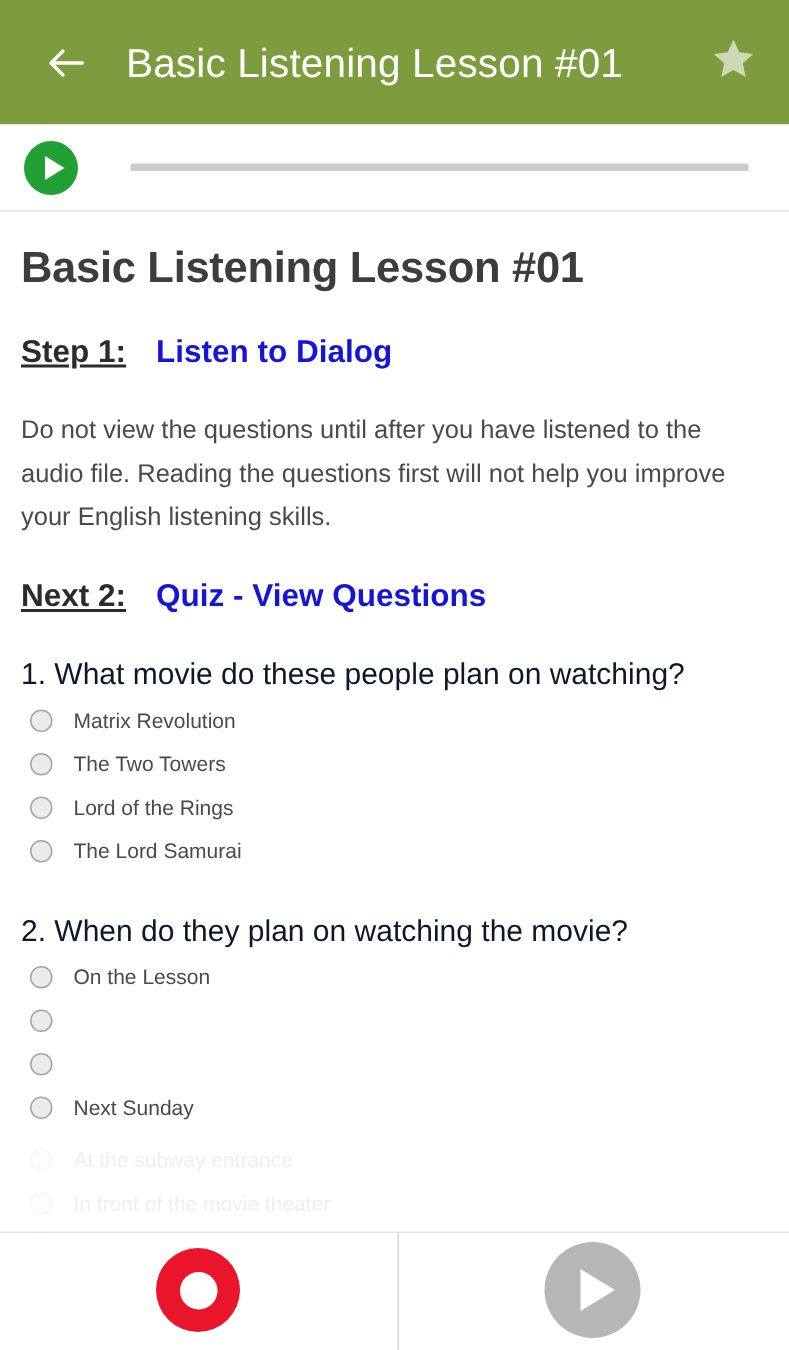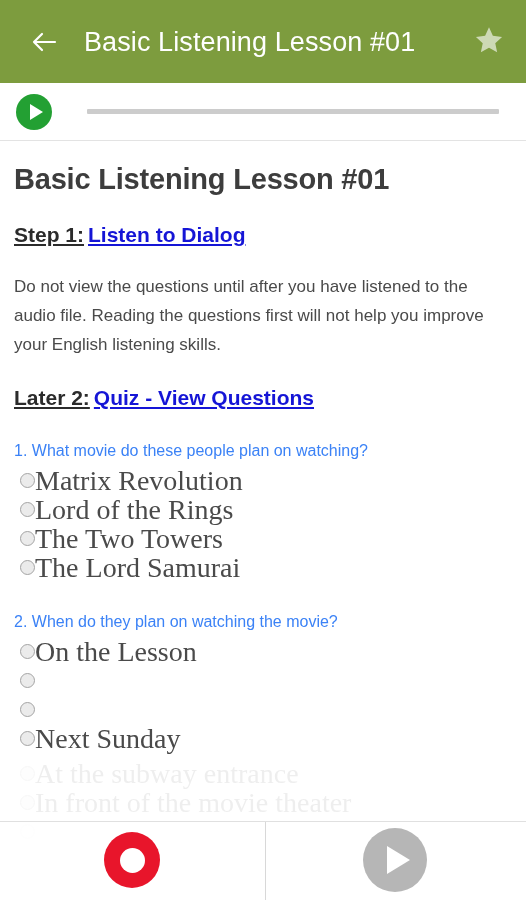--- a/index.html
+++ b/index.html
@@ -128,59 +128,58 @@
   }
   .step-label {
     font-weight: bold;
     color: #2b2b2b;
     text-decoration: underline;
     text-align: right;
   }
   .step-link {
     font-weight: bold;
     color: #1515d6;
-    text-decoration: underline;
-    margin-left: 4px;
+    margin-left: 20px;
     cursor: pointer;
   }
 
   .body-text {
     margin-top: 24px;
     font-size: 17px;
     line-height: 29px;
     color: #4a4a4a;
   }
 
   .question-block { margin-top: 26px; }
   .question-text {
-    font-size: 16px;
+    font-size: 20px;
     line-height: 27px;
-    color: #3b82f6;
+    color: #0f172a;
     margin: 0 0 2px 0;
   }
   .option-row {
     display: flex;
     align-items: center;
     height: 29px;
   }
   .radio {
     width: 15px;
     height: 15px;
     border-radius: 50%;
     border: 1px solid #a4a4a4;
     background: #ebebeb;
     box-sizing: border-box;
     flex: 0 0 auto;
     margin-left: 6px;
   }
   .option-label {
-    font-size: 28px;
+    font-size: 14px;
     line-height: 27px;
     color: #4a4a4a;
-    font-family: Liberation Serif, serif;
+    margin-left: 14px;
   }
 
   
   .faded { opacity: 0.09; }
 
   
   .rec-divider {
     position: absolute;
     left: 0;
     top: 821px;
@@ -276,36 +275,36 @@
 
   <h1 class="lesson-title">Basic Listening Lesson #01</h1>
 
   <div class="step-line">
     <span class="step-label">Step 1:</span><span class="step-link">Listen to Dialog</span>
   </div>
 
   <p class="body-text">Do not view the questions until after you have listened to the audio file. Reading the questions first will not help you improve your English listening skills.</p>
 
   <div class="step-line">
-    <span class="step-label">Later 2:</span><span class="step-link">Quiz - View Questions</span>
+    <span class="step-label">Next 2:</span><span class="step-link">Quiz - View Questions</span>
   </div>
 
   <div class="question-block">
     <p class="question-text">1. What movie do these people plan on watching?</p>
     <div class="option-row">
       <span class="radio"></span>
       <span class="option-label">Matrix Revolution</span>
     </div>
     <div class="option-row">
       <span class="radio"></span>
+      <span class="option-label">The Two Towers</span>
+    </div>
+    <div class="option-row">
+      <span class="radio"></span>
       <span class="option-label">Lord of the Rings</span>
-    </div>
-    <div class="option-row">
-      <span class="radio"></span>
-      <span class="option-label">The Two Towers</span>
     </div>
     <div class="option-row">
       <span class="radio"></span>
       <span class="option-label">The Lord Samurai</span>
     </div>
   </div>
 
   <div class="question-block">
     <p class="question-text">2. When do they plan on watching the movie?</p>
     <div class="option-row">

